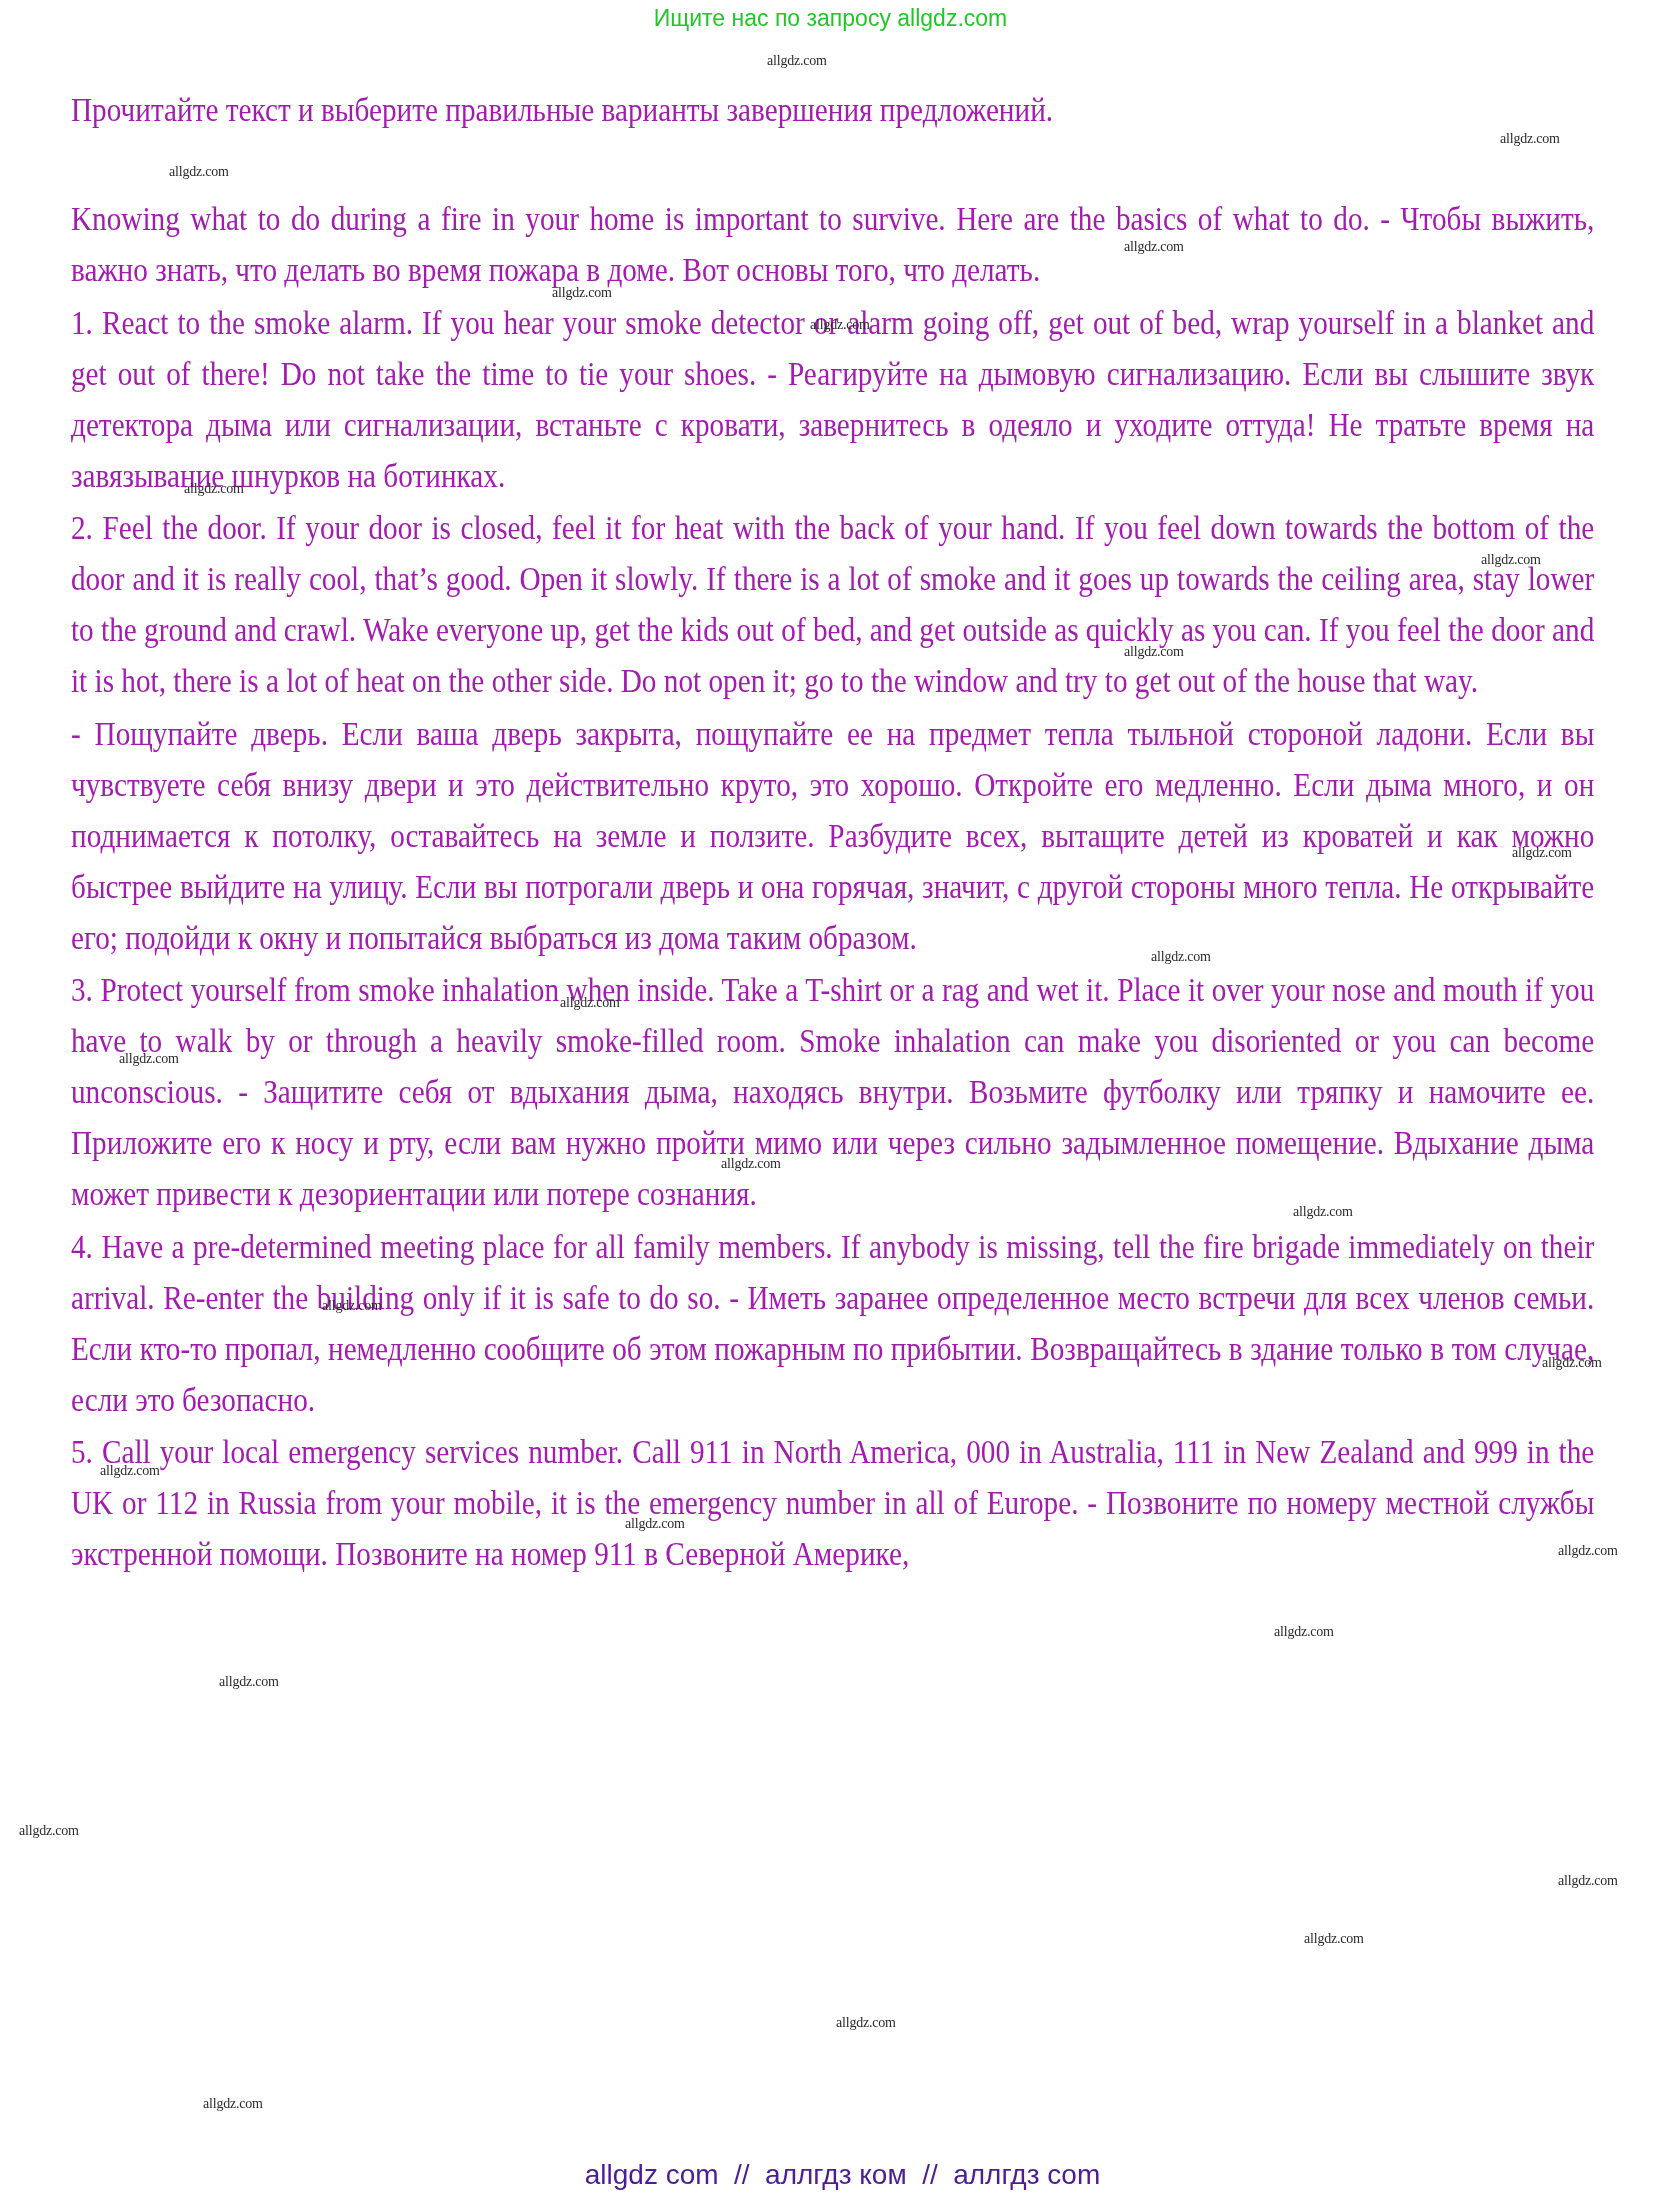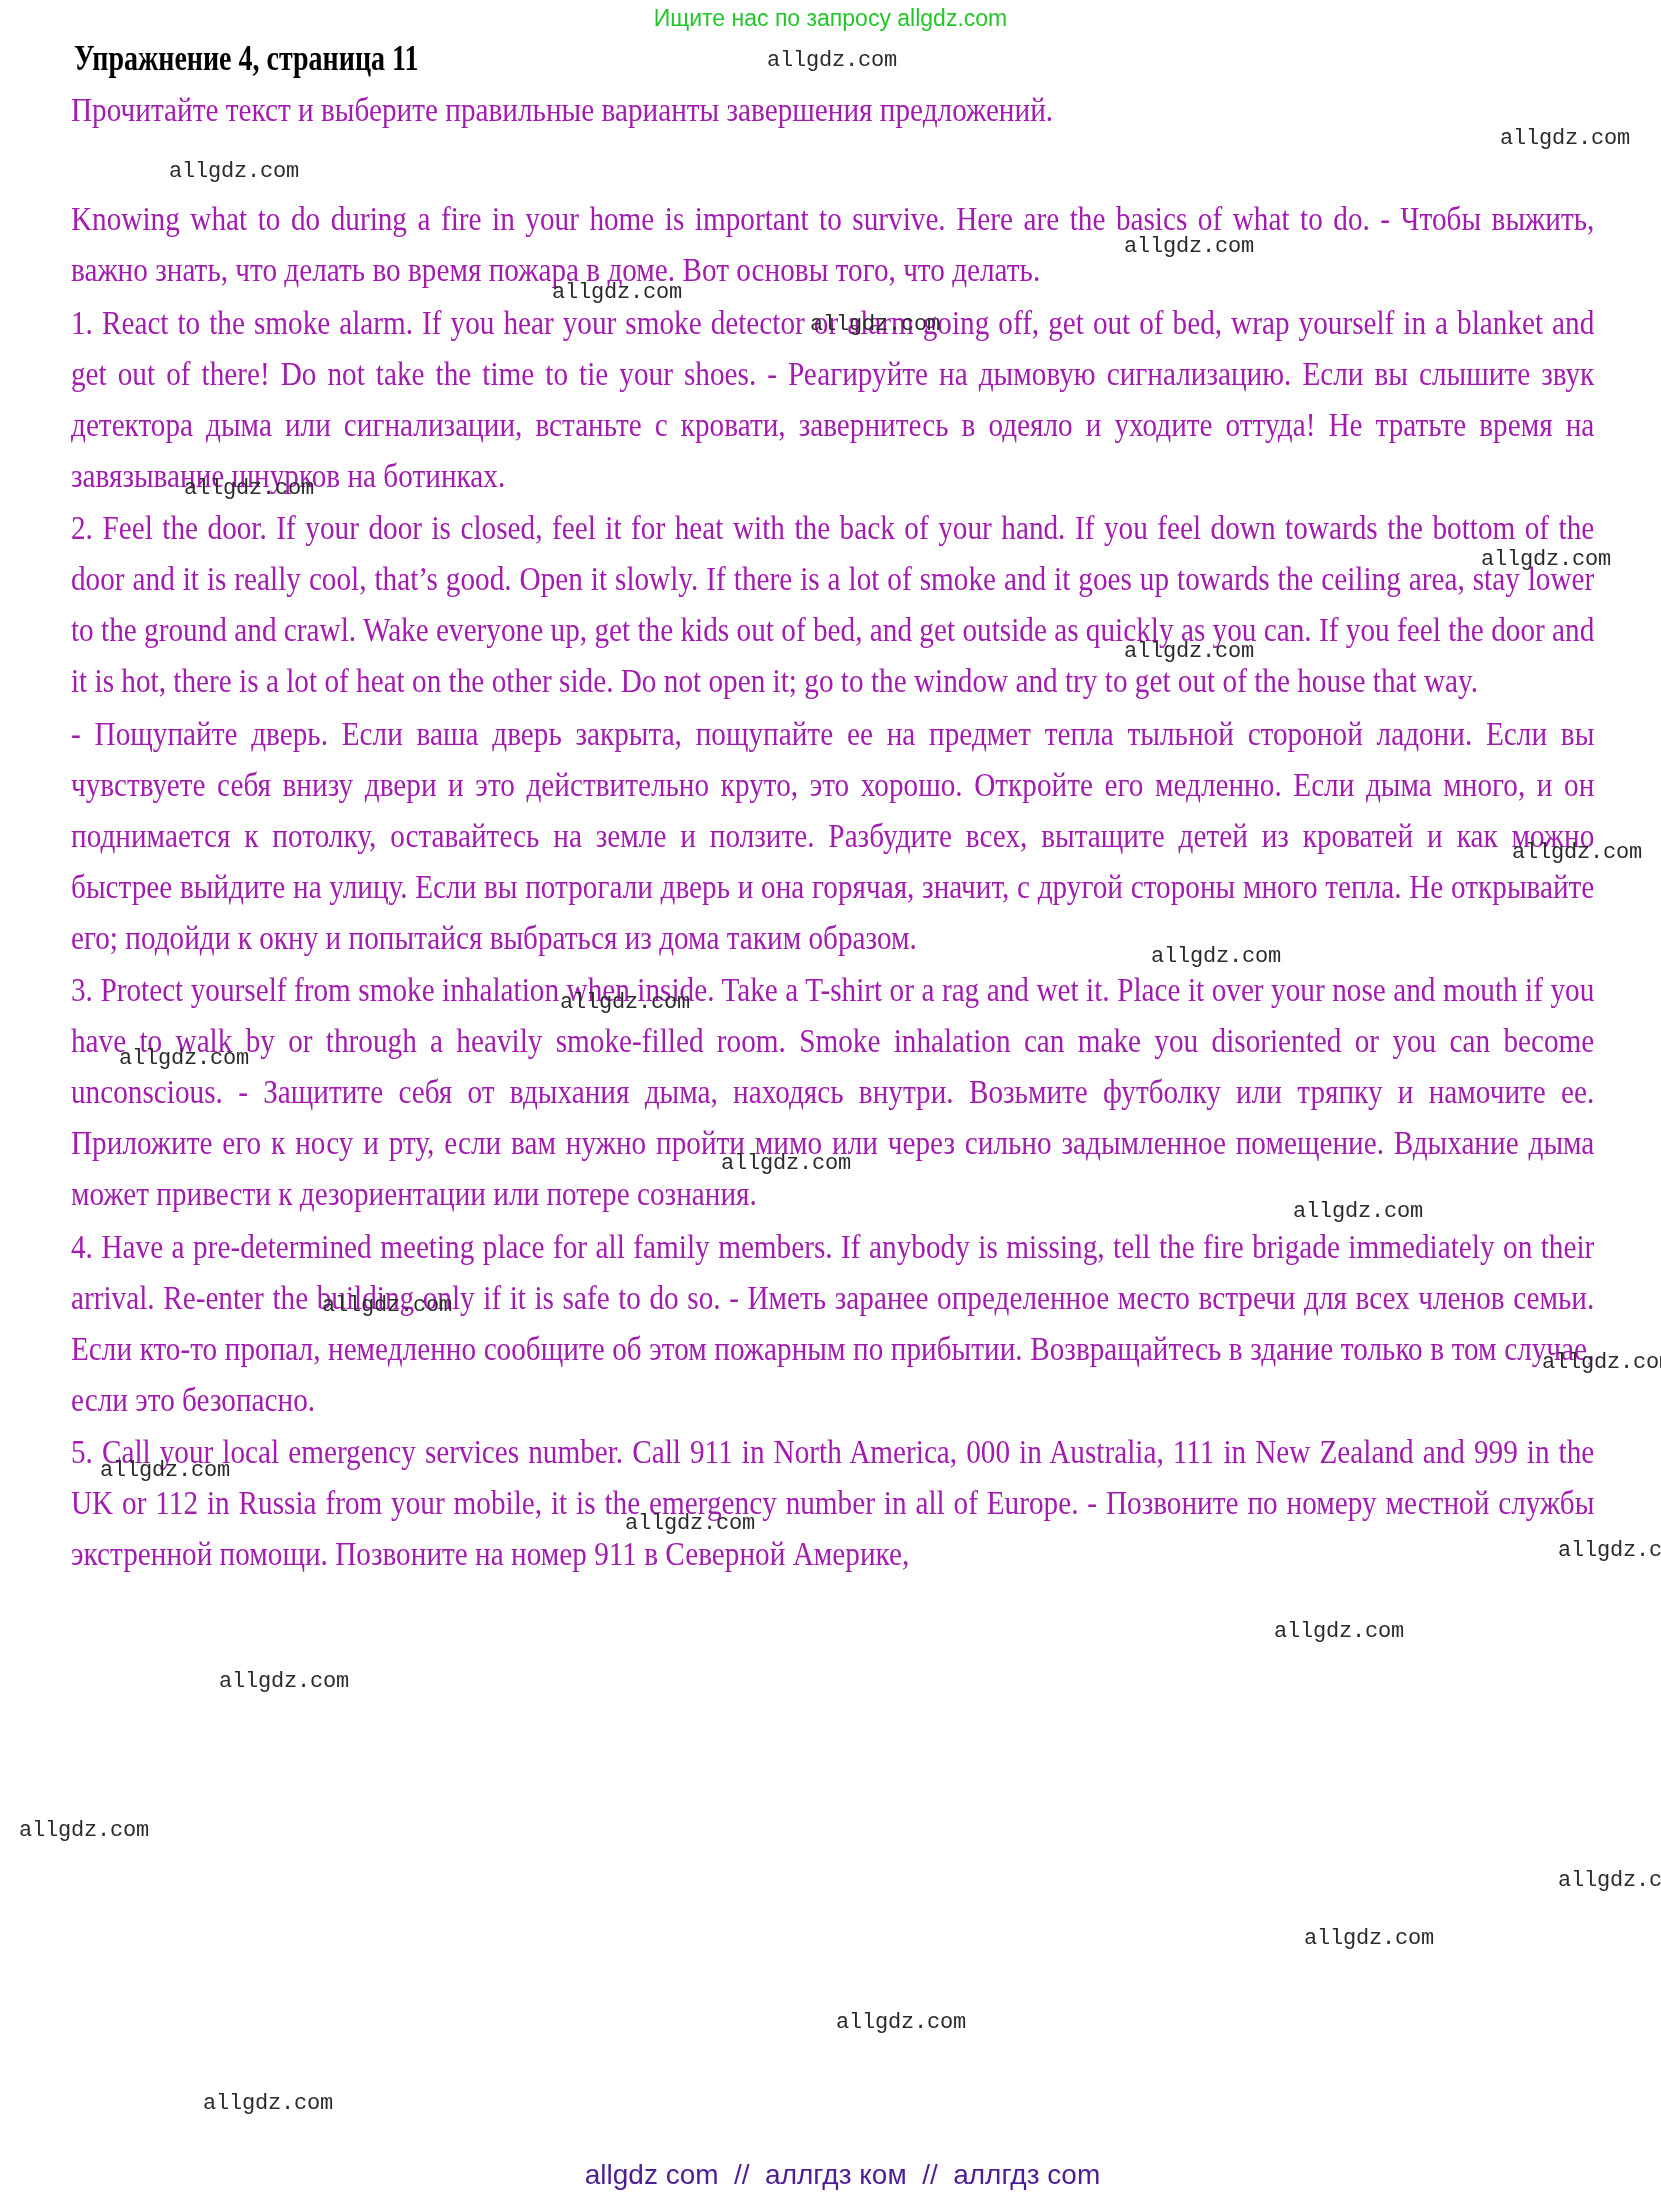--- a/index.html
+++ b/index.html
@@ -73,22 +73,22 @@
     transform-origin: left top;
     width: 116%;
   }
   .para-instruction { margin-bottom: 58px !important; }
   .para-block { margin-bottom: 1.5px !important; }
   .para-ru-justified { text-align: justify; }
 
   
   .wm {
     position: absolute;
-    font-family: Liberation Mono, monospace;
-    font-size: 22px;
+    font-family: Liberation Serif, serif;
+    font-size: 14px;
     line-height: 17.6px;
     color: #2b2b2b;
     white-space: nowrap;
     pointer-events: none;
     letter-spacing: -0.2px;
   }
 
   
   .footer {
     position: absolute;
@@ -103,23 +103,20 @@
   }
   .footer .sep { padding: 0 7.7px; }
 </style>
 </head>
 <body>
 
 <div class="page">
 
   <div class="top-banner" style="color: rgb(34, 198, 41);">Ищите нас по запросу allgdz.com</div>
 
-  <div class="title-row">
-    <span class="doc-title">Упражнение 4, страница 11</span>
-  </div>
 
   <div class="content">
     <p class="para-instruction">Прочитайте текст и выберите правильные варианты завершения предложений.</p>
 
     <p class="para-block">Knowing what to do during a fire in your home is important to survive. Here are the basics of what to do. - Чтобы выжить, важно знать, что делать во время пожара в доме. Вот основы того, что делать.</p>
 
     <p class="para-block">1. React to the smoke alarm. If you hear your smoke detector or alarm going off, get out of bed, wrap yourself in a blanket and get out of there! Do not take the time to tie your shoes. - Реагируйте на дымовую сигнализацию. Если вы слышите звук детектора дыма или сигнализации, встаньте с кровати, завернитесь в одеяло и уходите оттуда! Не тратьте время на завязывание шнурков на ботинках.</p>
 
     <p class="para-block">2. Feel the door. If your door is closed, feel it for heat with the back of your hand. If you feel down towards the bottom of the door and it is really cool, that’s good. Open it slowly. If there is a lot of smoke and it goes up towards the ceiling area, stay lower to the ground and crawl. Wake everyone up, get the kids out of bed, and get outside as quickly as you can. If you feel the door and it is hot, there is a lot of heat on the other side. Do not open it; go to the window and try to get out of the house that way.</p>
 

